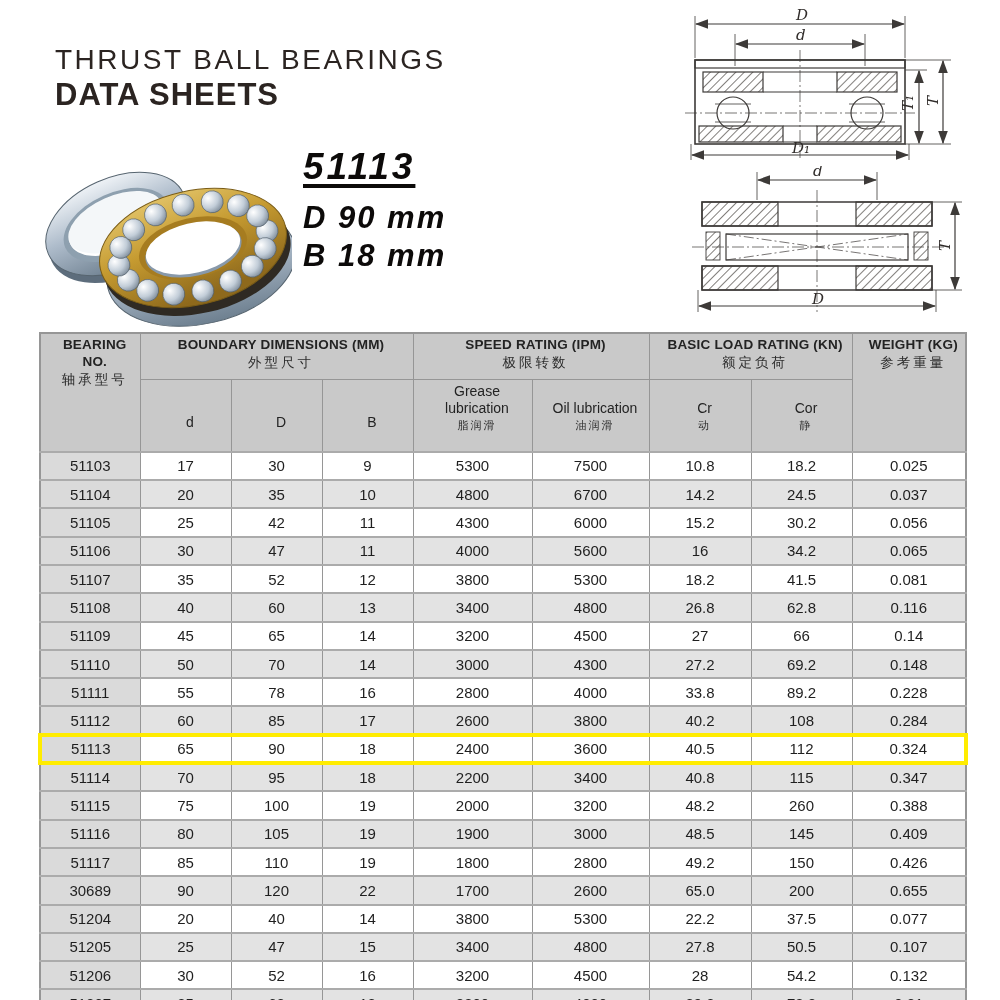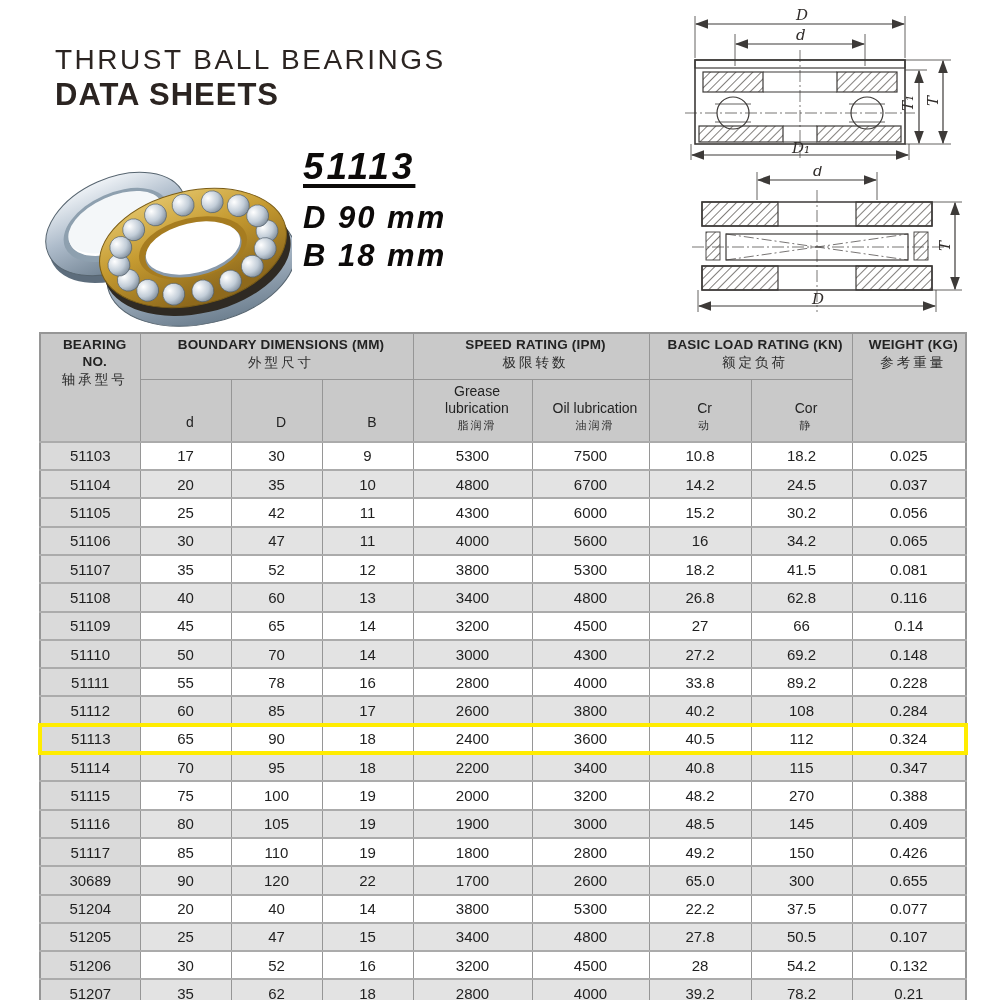--- a/index.html
+++ b/index.html
@@ -32,21 +32,21 @@
   table {
     border-collapse:collapse; table-layout:fixed; width:926px;
     border:2px solid var(--border,#969696);
   }
   th, td { border:1px solid var(--border,#969696); }
   thead th {
     background:var(--header_gray,#c9c9c9); text-align:center; vertical-align:top;
     padding:3px 0 3px 9px; font-weight:normal;
   }
   thead tr.gh th { height:46px; }
-  thead tr.sh th { height:44px; vertical-align:bottom; padding-bottom:9px;margin-top:22px; }
+  thead tr.sh th { height:44px; vertical-align:bottom; padding-bottom:19px;margin-top:22px; }
   .hdr-en { font-size:13.5px; font-weight:bold; color:#232323; letter-spacing:0.2px; line-height:1.25; }
   .hdr-zh { font-size:13.5px; color:#2d2d2d; letter-spacing:3px; line-height:1.3; }
   .sub-en { font-size:14px; color:#232323; line-height:1.25; }
   .sub-zh { font-size:11px; color:#2d2d2d; letter-spacing:2px; line-height:1.3; }
   tbody td {
     height:28.3px; text-align:center; font-size:15px; color:#1f1f1f;
     border-top:2px solid var(--row_border,#ababab); padding:0;
     background:#ffffff;
   }
   tbody tr:nth-child(even) td { background:var(--row_alt,#e3e3e3); }
@@ -423,21 +423,21 @@
             <td>0.347</td>
           </tr>
           <tr>
             <td>51115</td>
             <td>75</td>
             <td>100</td>
             <td>19</td>
             <td>2000</td>
             <td>3200</td>
             <td>48.2</td>
-            <td>270</td>
+            <td>260</td>
             <td>0.388</td>
           </tr>
           <tr>
             <td>51116</td>
             <td>80</td>
             <td>105</td>
             <td>19</td>
             <td>1900</td>
             <td>3000</td>
             <td>48.5</td>
@@ -456,21 +456,21 @@
             <td>0.426</td>
           </tr>
           <tr>
             <td>30689</td>
             <td>90</td>
             <td>120</td>
             <td>22</td>
             <td>1700</td>
             <td>2600</td>
             <td>65.0</td>
-            <td>300</td>
+            <td>200</td>
             <td>0.655</td>
           </tr>
           <tr>
             <td>51204</td>
             <td>20</td>
             <td>40</td>
             <td>14</td>
             <td>3800</td>
             <td>5300</td>
             <td>22.2</td>

